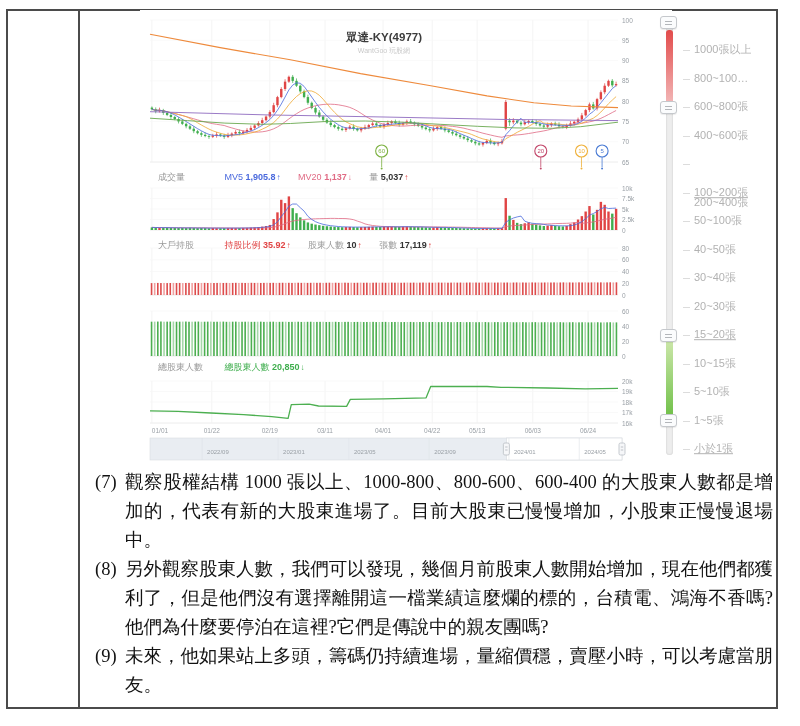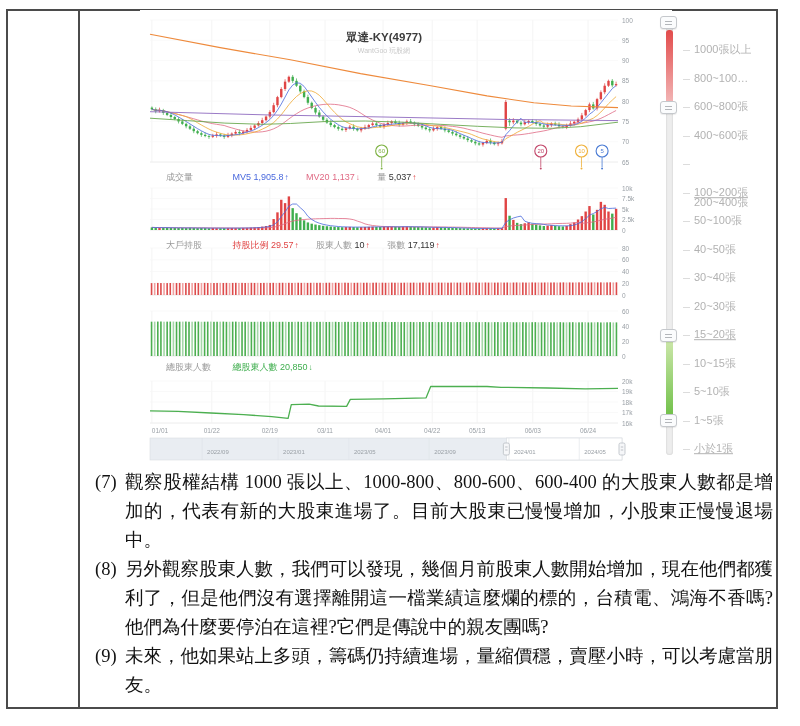--- a/index.html
+++ b/index.html
@@ -2,23 +2,23 @@
 <html style="--red: #e04444; --green: #3fae4e; --blue: #4a69dd; --pink: #e06a84; --amber: #f0a832; --purple: #8f6bbf; --orange: #ee8a3c;"><head>
 <meta charset="utf-8">
 <style>
   html,body{margin:0;padding:0;background:#fff;}
   body{width:800px;height:726px;position:relative;font-family:"Liberation Sans",sans-serif;overflow:hidden;}
   .frame{position:absolute;left:6px;top:9px;width:772px;height:700px;border:2px solid #4b4b4b;box-sizing:border-box;}
   .col-divider{position:absolute;left:78px;top:9px;width:2px;height:700px;background:#4b4b4b;}
   .chart-region{position:absolute;left:140px;top:10px;width:532px;height:458px;background:#fff;}
   #chart-svg{position:absolute;left:0;top:0;}
   .statrow{position:absolute;left:18px;font-size:9px;white-space:nowrap;letter-spacing:0;}
-  .pname{display:inline-block;width:64px;color:#9a9a9a;margin-left:8px;}
+  .pname{display:inline-block;width:64px;color:#9a9a9a;}
   .stat{margin-right:15px;}
-  .stat b{font-weight:normal;}
+  .stat b{font-weight:bold;}
   .arr{font-size:8px;margin-left:1px;}
   .c-gray{color:#9a9a9a;} .c-dark{color:#333;}
   .c-blue{color:var(--blue);} .c-pink{color:var(--pink);}
   .c-red{color:var(--red);} .c-green{color:var(--green);}
   .slider-region{position:absolute;left:656px;top:10px;width:110px;height:455px;}
   .s-track{position:absolute;left:10px;top:12px;width:7px;height:433px;background:#ededed;border-radius:4px;box-shadow:inset 0 0 2px rgba(0,0,0,.18);}
   .s-red{position:absolute;left:10px;top:20px;width:7px;height:77px;background:linear-gradient(180deg,#e24b4b,#f3bcbc);border-radius:3px;}
   .s-green{position:absolute;left:10px;top:325px;width:7px;height:85px;background:linear-gradient(180deg,#d2e9b0,#6cbf45);border-radius:3px;}
   .s-handle{position:absolute;left:4px;width:17px;height:13px;background:#fbfcfd;border:1px solid #c5c8cc;border-radius:3px;box-shadow:0 1px 1px rgba(0,0,0,.08);box-sizing:border-box;}
   .s-handle i{position:absolute;left:4px;right:4px;top:4px;height:2px;border-top:1px solid #b3b6ba;border-bottom:1px solid #b3b6ba;display:block;}
@@ -882,21 +882,21 @@
 
   <div class="statrow" style="top:161px">
     <span class="pname">成交量</span>
     <span class="stat c-blue"><span>MV5</span> <b>1,905.8</b><span class="arr">↑</span></span>
     <span class="stat c-pink"><span>MV20</span> <b>1,137</b><span class="arr">↓</span></span>
     <span class="stat"><span class="c-gray">量</span> <b class="c-dark">5,037</b><span class="arr c-red">↑</span></span>
   </div>
 
   <div class="statrow" style="top:229px">
     <span class="pname">大戶持股</span>
-    <span class="stat c-red"><span>持股比例</span> <b>29.57</b><span class="arr">↑</span></span>
+    <span class="stat c-red"><span>持股比例</span> <b>35.92</b><span class="arr">↑</span></span>
     <span class="stat"><span class="c-gray">股東人數</span> <b class="c-dark">10</b><span class="arr c-red">↑</span></span>
     <span class="stat"><span class="c-gray">張數</span> <b class="c-dark">17,119</b><span class="arr c-red">↑</span></span>
   </div>
 
 
   <div class="statrow" style="top:351px">
     <span class="pname">總股東人數</span>
     <span class="stat c-green"><span>總股東人數</span> <b>20,850</b><span class="arr">↓</span></span>
   </div>
 </div>

